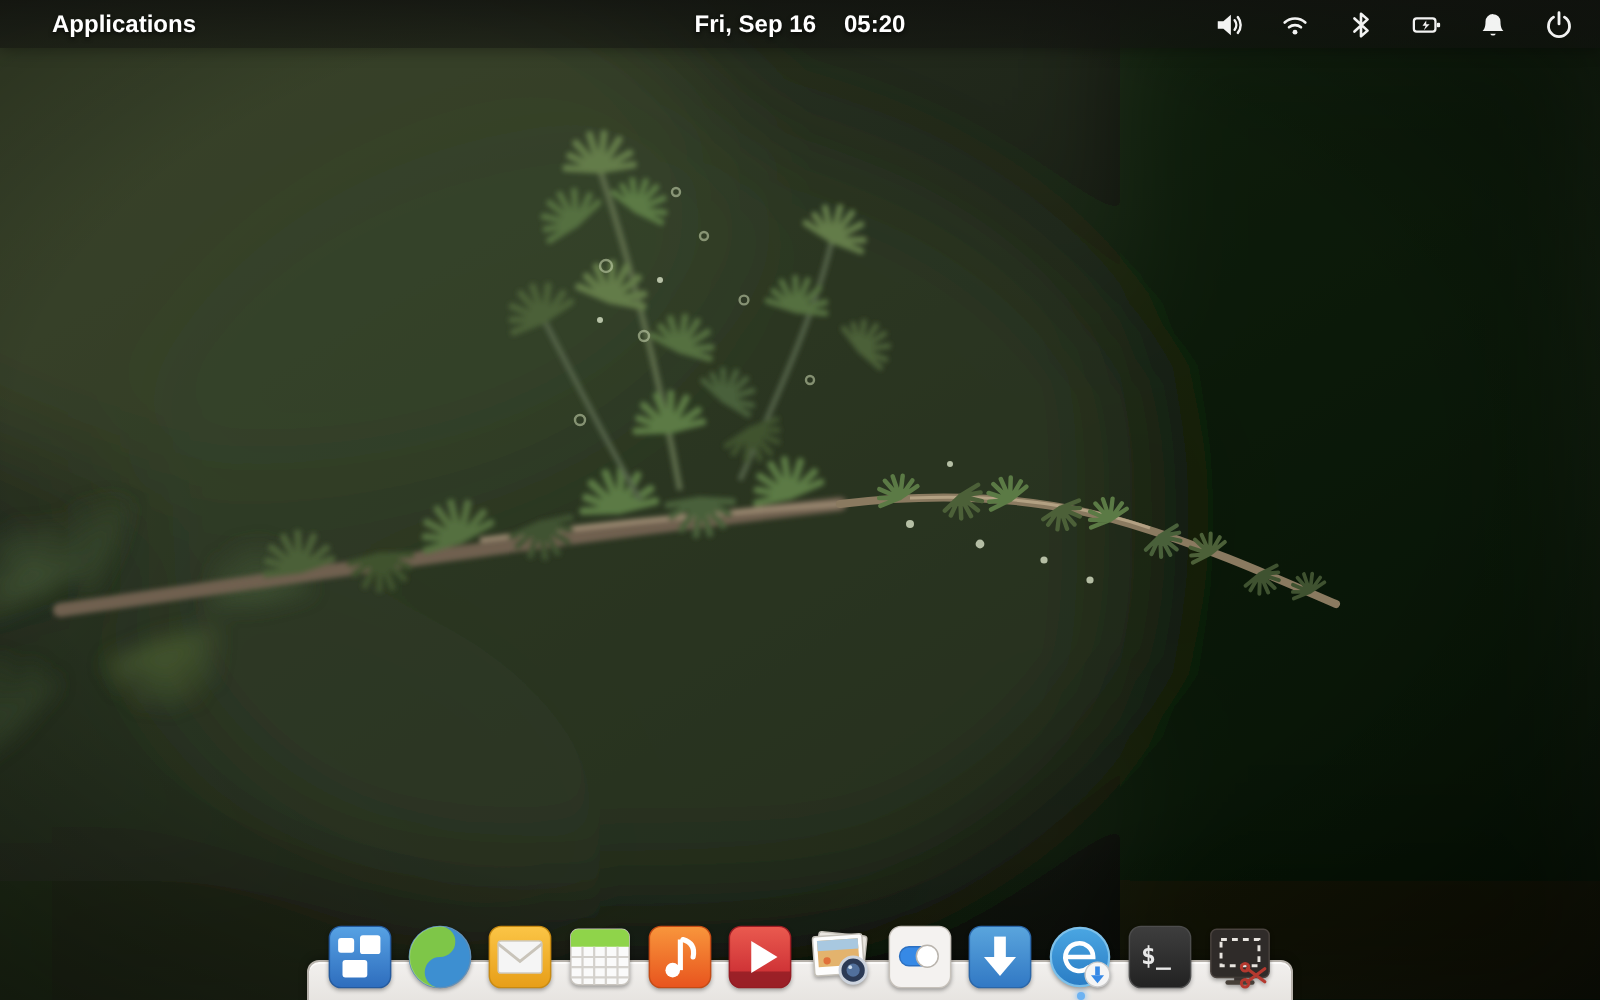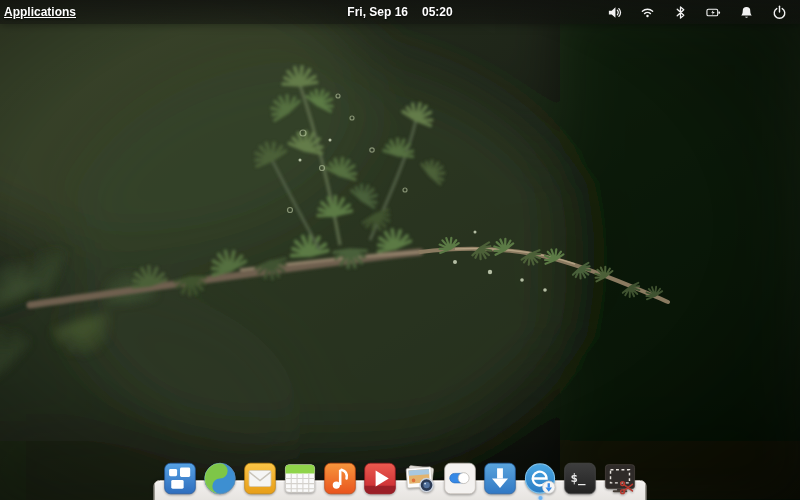--- a/index.html
+++ b/index.html
@@ -5,22 +5,22 @@
   html,body{margin:0;padding:0;background:#000;}
   body{width:800px;height:500px;overflow:hidden;font-family:"Liberation Sans",sans-serif;}
   .desktop{position:relative;width:800px;height:500px;background:#151a12;overflow:hidden;}
   .wallpaper{position:absolute;inset:0;display:block;}
 
   
   .panel{position:absolute;top:0;left:0;right:0;height:24px;z-index:10;
     display:flex;align-items:center;
     background:linear-gradient(to bottom,rgba(16,17,14,.82),rgba(16,17,14,.58));
     box-shadow:0 1px 8px rgba(0,0,0,.35);}
-  .panel-left{padding-left:4px;color:#fff;font-size:12px;font-weight:bold;
-    text-shadow:0 1px 2px rgba(0,0,0,.7);cursor:default;text-decoration:underline;}
+  .panel-left{padding-left:26px;color:#fff;font-size:12px;font-weight:bold;
+    text-shadow:0 1px 2px rgba(0,0,0,.7);cursor:default;}
   .panel-clock{position:absolute;left:50%;transform:translateX(-50%);
     display:flex;gap:14px;color:#fff;font-size:12px;font-weight:bold;
     text-shadow:0 1px 2px rgba(0,0,0,.7);}
   .panel-right{margin-left:auto;display:flex;align-items:center;gap:15px;padding-right:12px;}
   .indicator{display:flex;align-items:center;justify-content:center;width:18px;height:24px;}
   .indicator svg{width:15px;height:15px;display:block;opacity:.95;}
 
   
   .dock{position:absolute;bottom:0;left:50%;transform:translateX(-50%);z-index:10;
     display:flex;align-items:flex-end;gap:5px;padding:0 9px;height:56px;}

